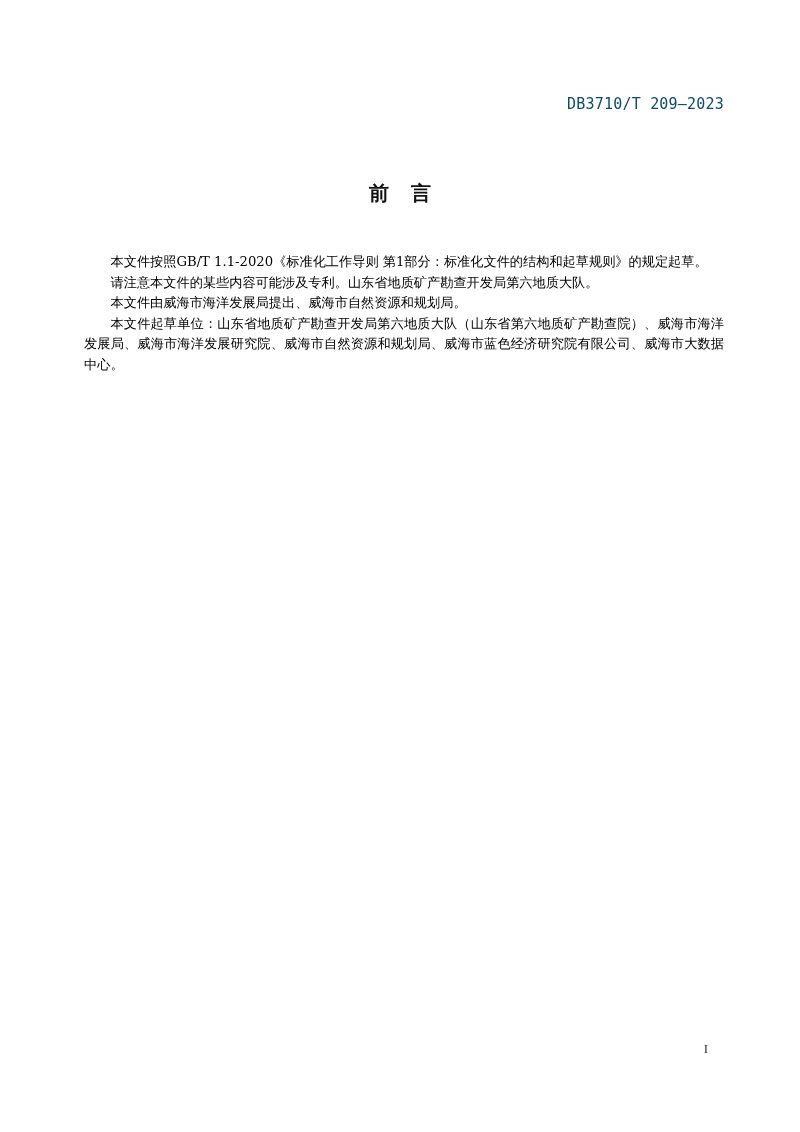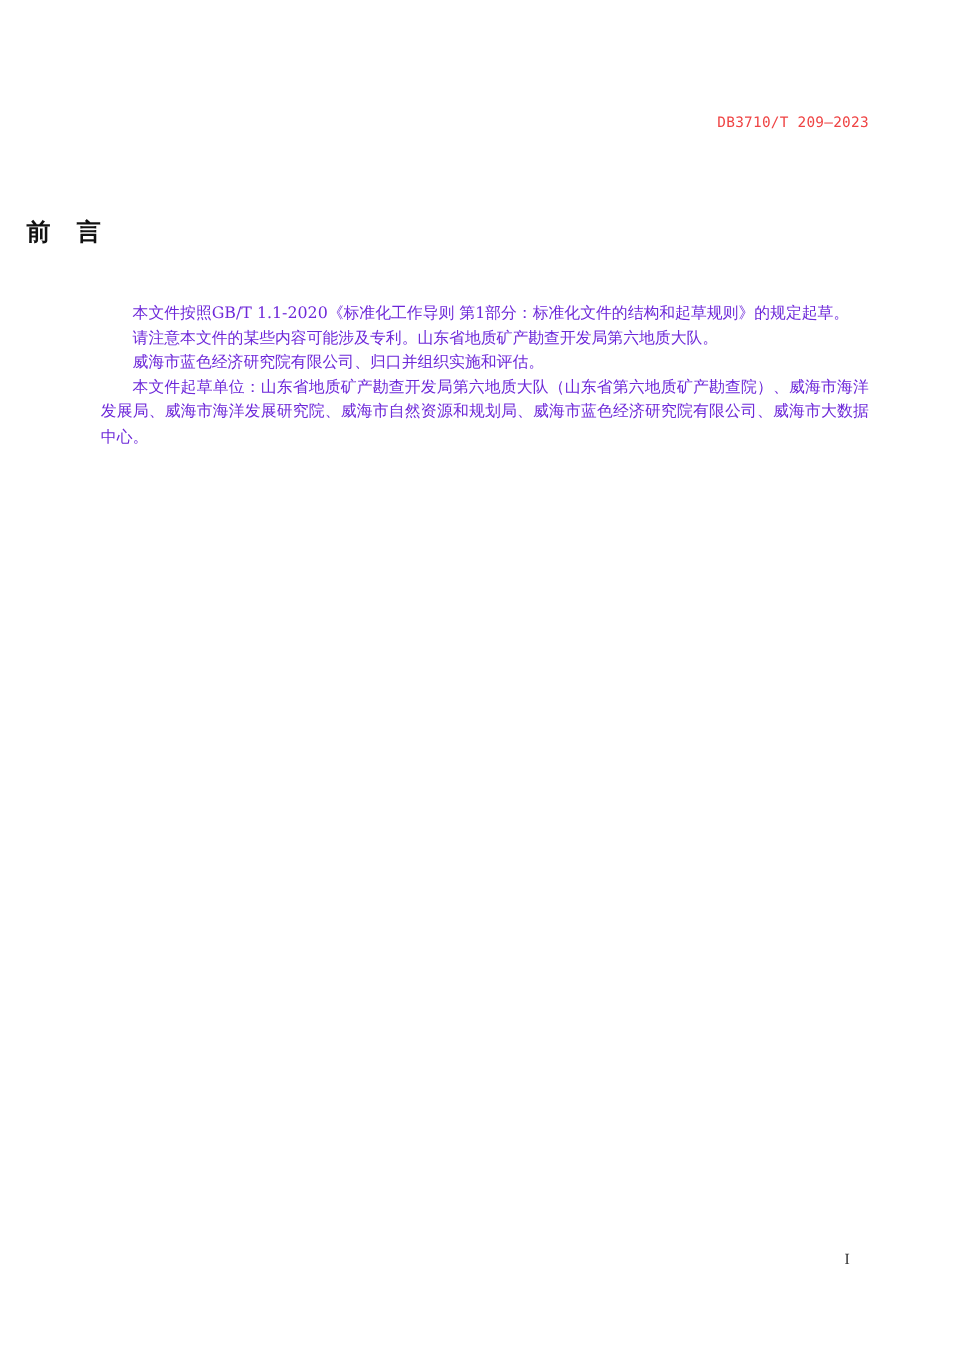--- a/index.html
+++ b/index.html
@@ -1,47 +1,47 @@
 <!DOCTYPE html>
 <html><head>
 <meta charset="utf-8">
 <style>
   html, body { margin: 0; padding: 0; background: #ffffff; }
   body { width: 800px; height: 1132px; position: relative; overflow: hidden; color: #111; }
   .doc-code {
     position: absolute; right: 76px; top: 95px;
     font-family: "DejaVu Sans Mono", "Liberation Mono", monospace;
-    font-size: 12px; letter-spacing: 0.2px; color: #ef4444; padding-left: 15px;
+    font-size: 15px; letter-spacing: 0.2px; color: #0c4a6e; padding-left: 15px;
   }
   .title {
-    position: absolute; left: 0; right: 0; top: 180px; 
+    position: absolute; left: 0; right: 0; top: 180px; text-align: center;
     font-family: "DejaVu Sans", "Liberation Sans", sans-serif;
     font-size: 20px; font-weight: bold; letter-spacing: 22px; color: #111;
     padding-left: 22px;
   }
   .body {
     position: absolute; left: 84px; width: 640px; top: 252px;
     font-family: "DejaVu Serif", "Liberation Serif", serif;
-    font-size: 13.2px; line-height: 20.5px; color: #6d28d9;
+    font-size: 13.2px; line-height: 20.5px; color: #000000;
     text-align: justify;
   }
   .body p { margin: 0; text-indent: 26.5px; }
   .page-num {
     position: absolute; right: 92px; top: 1041px;
     font-family: "Liberation Serif", "DejaVu Serif", serif;
     font-size: 13px; color: #333;
   }
 </style>
 </head>
 <body>
 
 <div class="doc-code">DB3710/T 209—2023</div>
 
 <div class="title">前言</div>
 
 <div class="body">
   <p>本文件按照GB/T 1.1-2020《标准化工作导则 第1部分：标准化文件的结构和起草规则》的规定起草。</p>
   <p>请注意本文件的某些内容可能涉及专利。山东省地质矿产勘查开发局第六地质大队。</p>
-  <p>威海市蓝色经济研究院有限公司、归口并组织实施和评估。</p>
+  <p>本文件由威海市海洋发展局提出、威海市自然资源和规划局。</p>
   <p>本文件起草单位：山东省地质矿产勘查开发局第六地质大队（山东省第六地质矿产勘查院）、威海市海洋发展局、威海市海洋发展研究院、威海市自然资源和规划局、威海市蓝色经济研究院有限公司、威海市大数据中心。</p>
 </div>
 
 <div class="page-num">I</div>
 
 </body></html>

